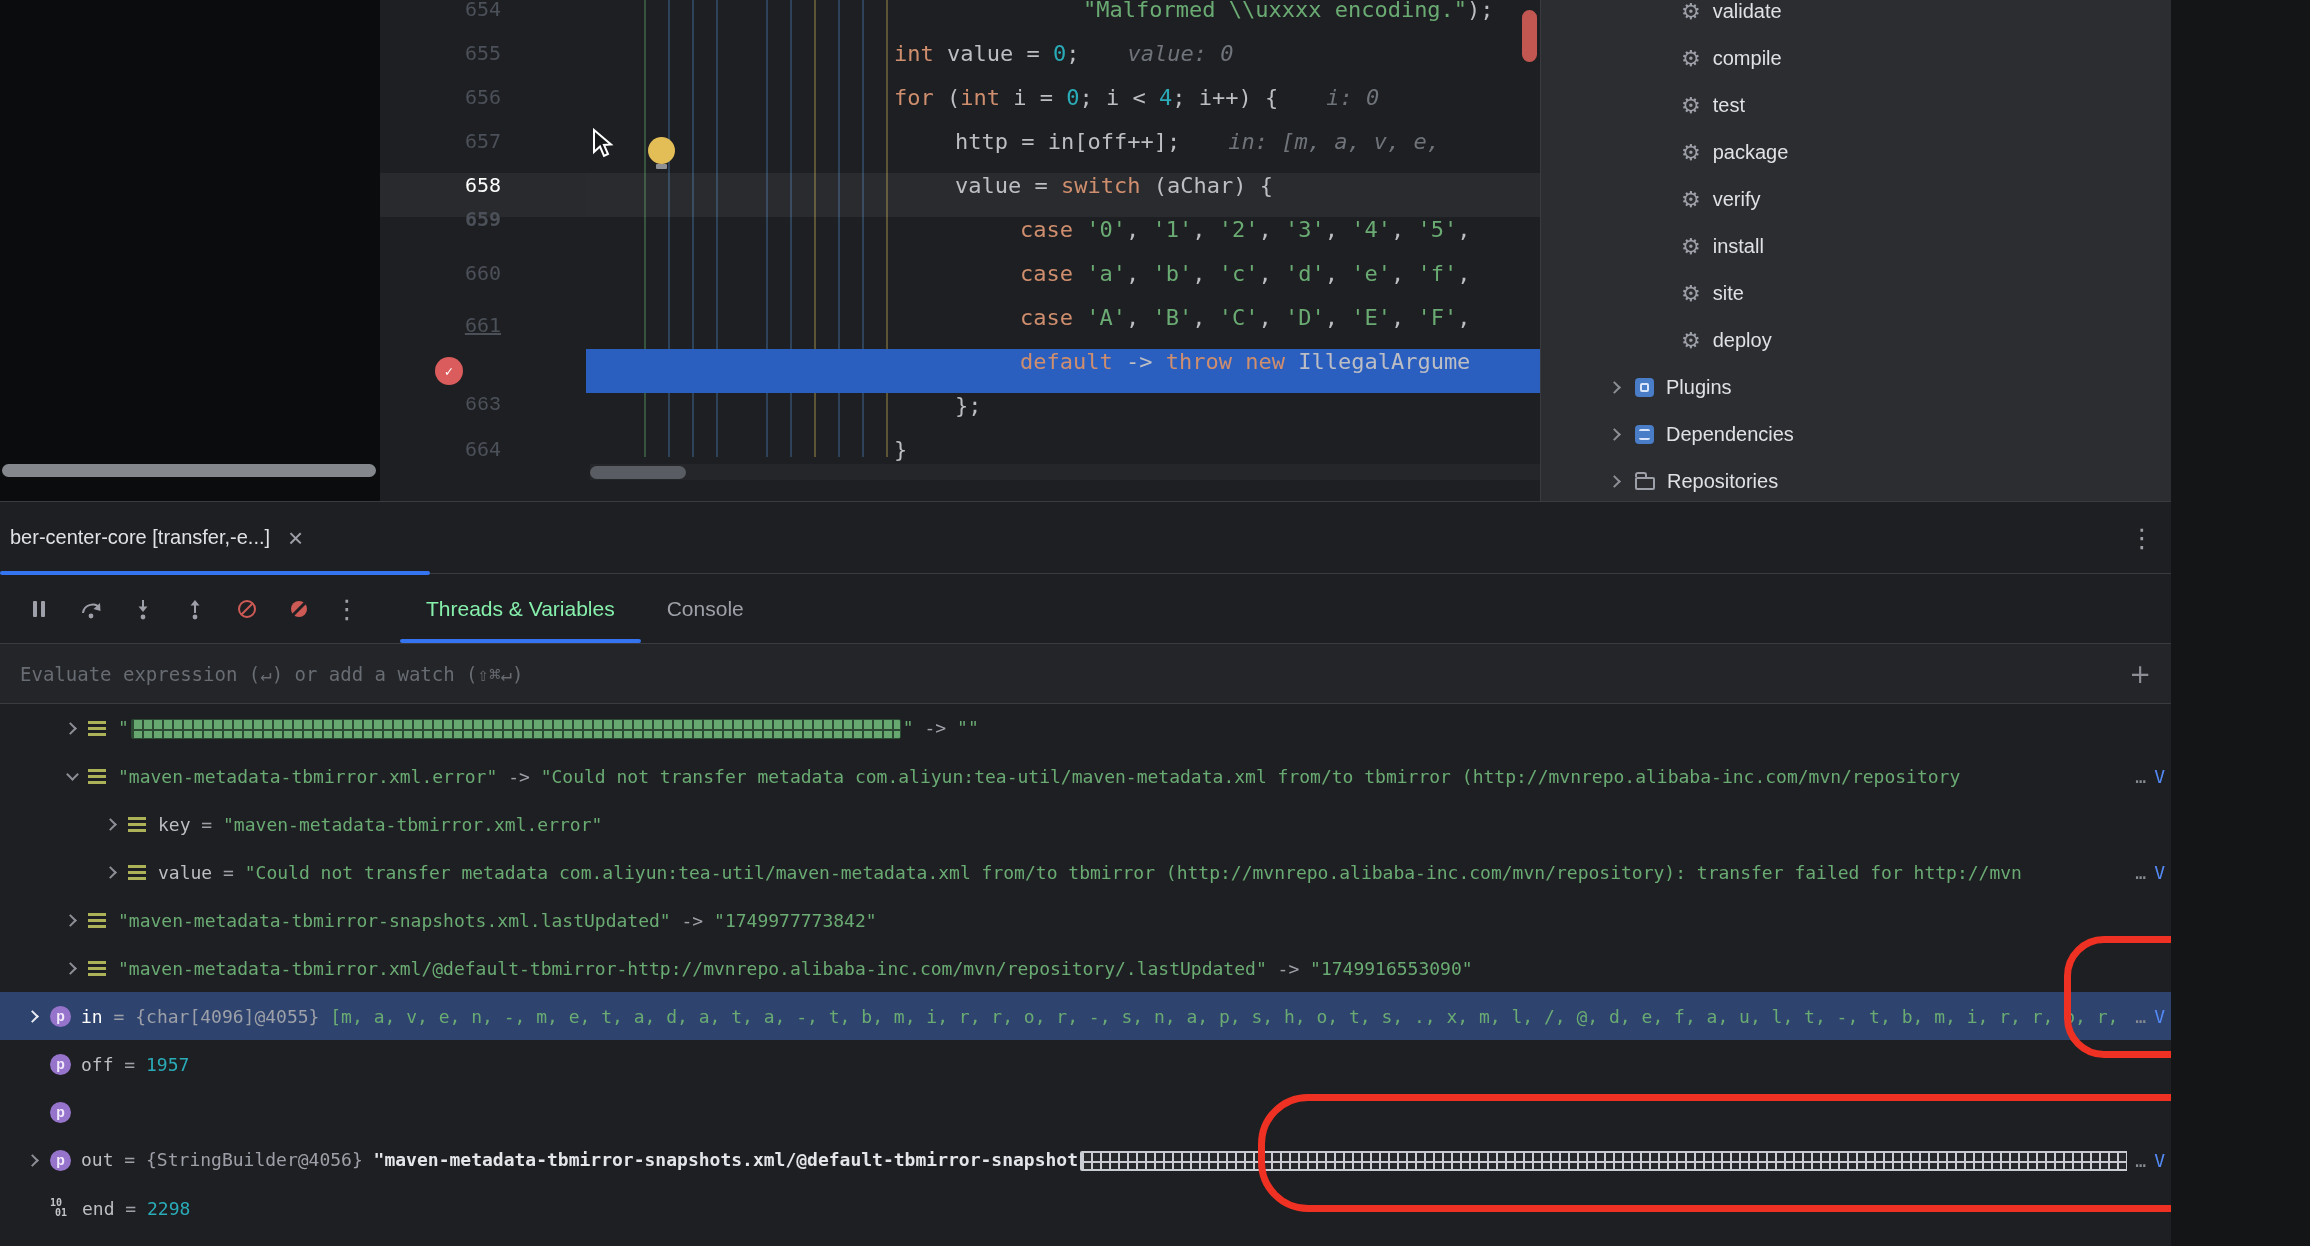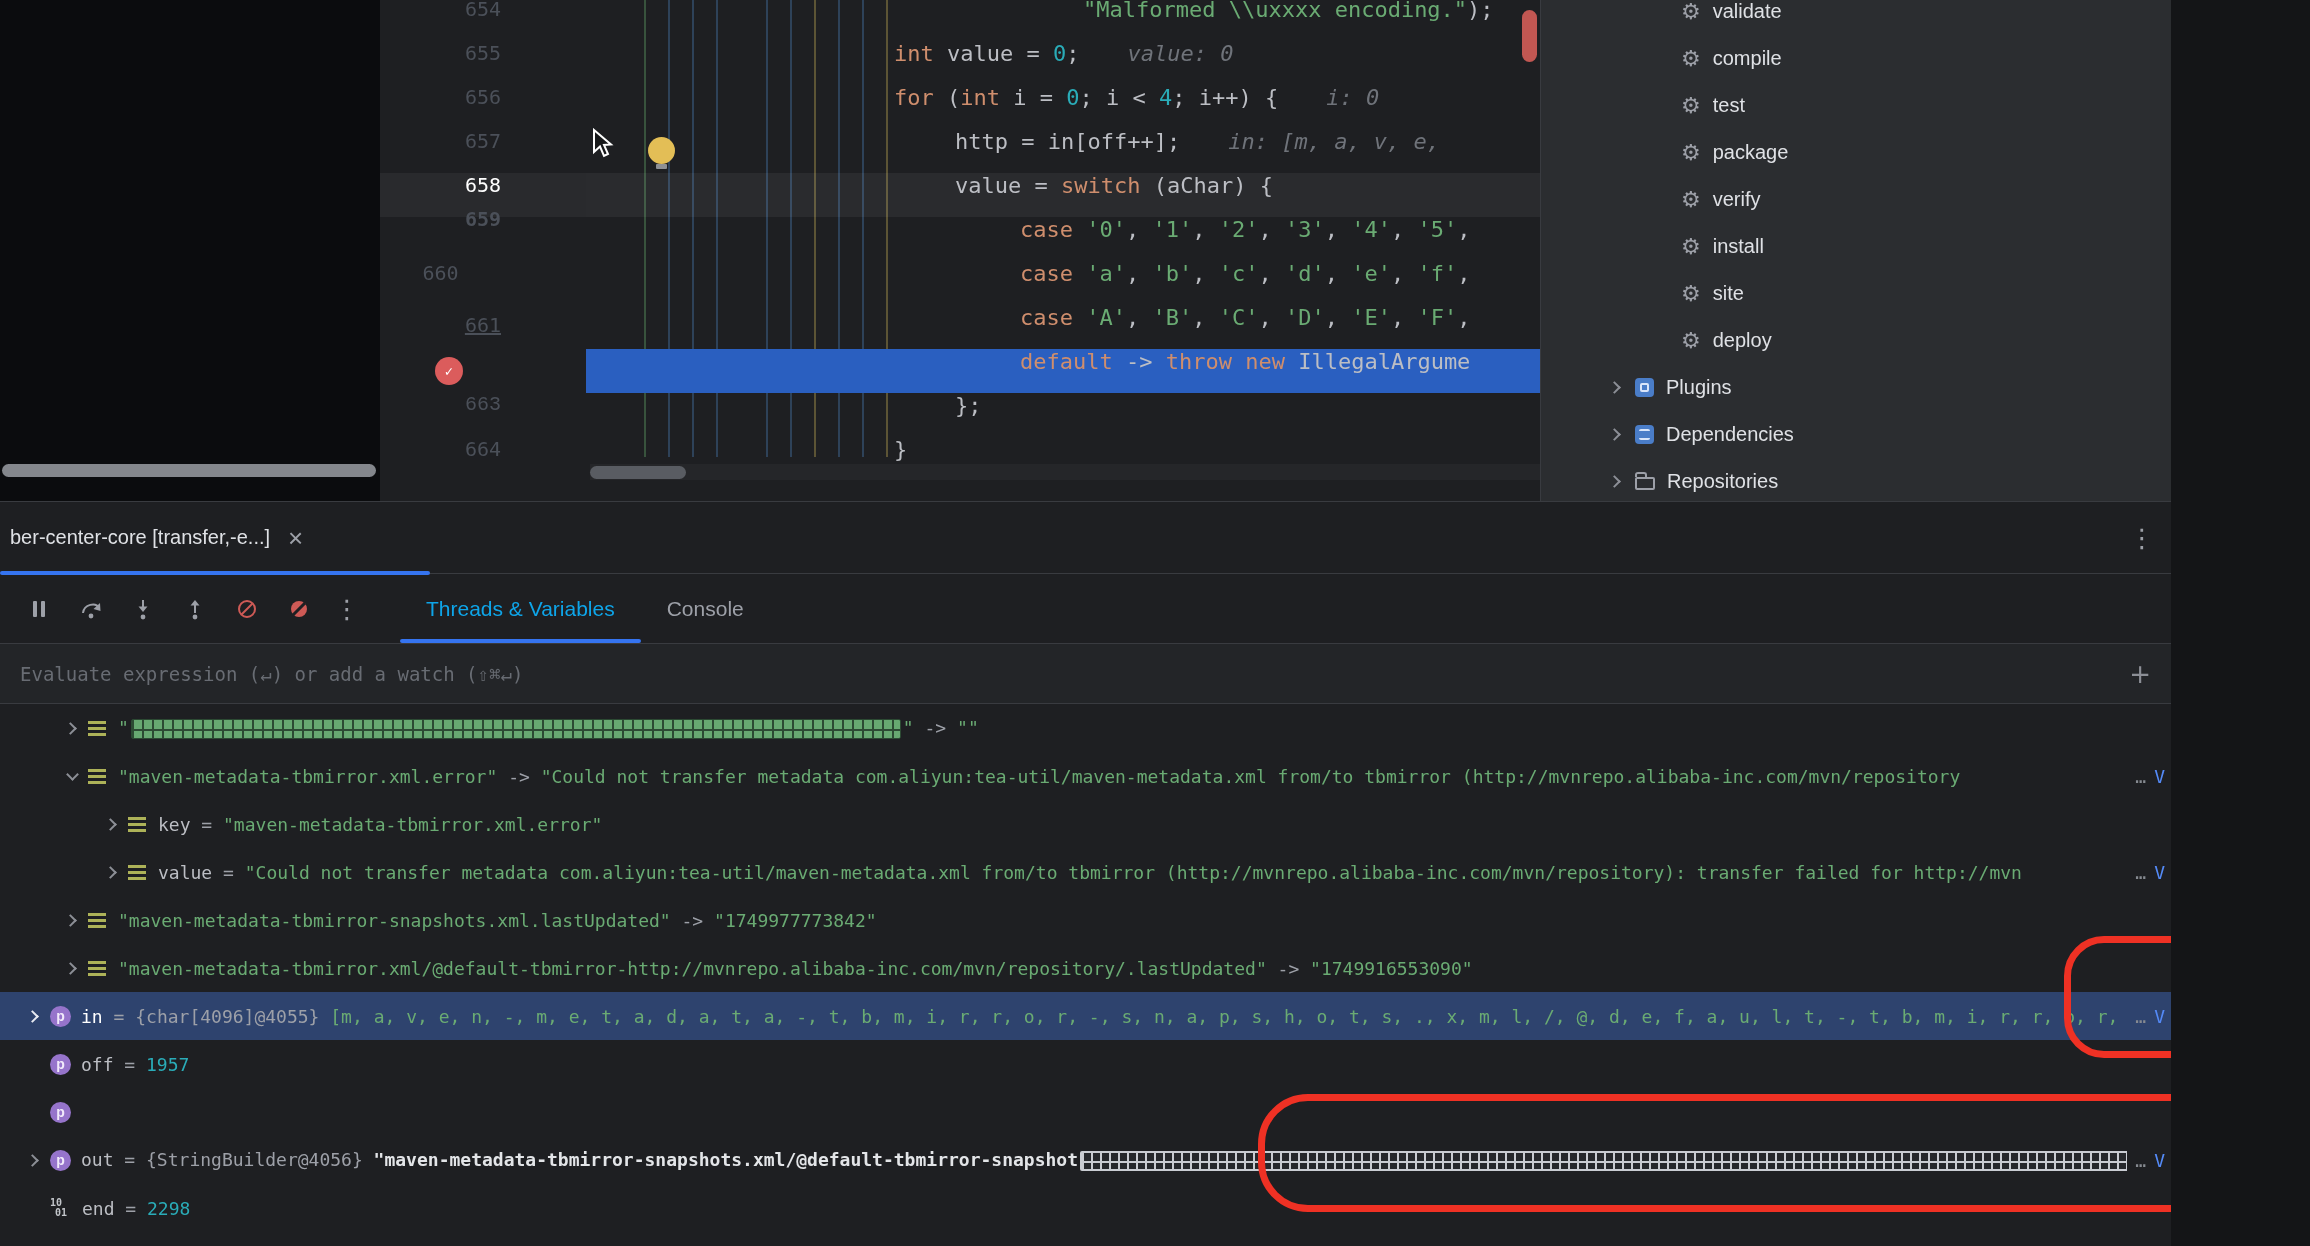--- a/index.html
+++ b/index.html
@@ -62,21 +62,21 @@
   .dtab{position:absolute;left:10px;top:0;height:100%;display:flex;align-items:center;gap:18px;font-size:20px;color:#DFE1E5;}
   .dtab .close{font-size:26px;color:#9DA0A8;line-height:1;}
   .tab-underline{position:absolute;left:0;bottom:-2px;width:430px;height:4px;background:#3574F0;border-radius:2px;z-index:3;}
   .kebab{color:#9DA0A8;font-size:26px;font-family:"DejaVu Sans",sans-serif;line-height:1;}
   .tabbar .kebab{position:absolute;right:16px;top:50%;transform:translateY(-50%);}
 
   .toolbar{height:70px;min-height:70px;display:flex;align-items:center;padding-left:22px;border-bottom:1px solid #393B40;position:relative;}
   .tb-icon{width:34px;height:34px;display:flex;align-items:center;justify-content:center;margin-right:18px;}
   .view-tabs{display:flex;margin-left:40px;height:100%;}
   .vtab{padding:0 26px;display:flex;align-items:center;font-size:21px;color:#9DA0A8;position:relative;}
-  .vtab.active{color:#0ea5e9;}
+  .vtab.active{color:#86efac;}
   .vtab.active::after{content:"";position:absolute;left:0;right:0;bottom:0;height:4px;background:#3574F0;border-radius:2px;}
 
   .evalbar{height:60px;min-height:60px;display:flex;align-items:center;padding:0 20px;background:#232528;
            border-bottom:1px solid #393B40;color:#686C73;font:19px "DejaVu Sans Mono",monospace;}
   .evalbar .plus{margin-left:auto;color:#8C8F96;font-size:26px;font-family:"DejaVu Sans",sans-serif;}
 
   
   .vars{flex:1;overflow:hidden;}
   .var-row{height:48px;display:flex;align-items:center;background:#1E1F22;position:relative;
            font:18px "DejaVu Sans Mono",monospace;color:#BCBEC4;padding-right:6px;}
@@ -116,21 +116,21 @@
   </div>
 
   <div class="editor">
     <div class="gutter">
         <div class="gutter-row" style="top: -3px;"><span class="num">654</span></div>
         <div class="gutter-row" style="top: 41px;"><span class="num">655</span></div>
         <div class="gutter-row" style="top: 85px;"><span class="num">656</span></div>
         <div class="gutter-row" style="top: 129px;"><span class="num">657</span></div>
         <div class="gutter-row caret" style="top: 173px;"><span class="num">658</span></div>
         <div class="gutter-row" style="top: 207px; font-weight: bold;"><span class="num">659</span></div>
-        <div class="gutter-row" style="top: 261px; text-align: center;"><span class="num">660</span></div>
+        <div class="gutter-row" style="top: 261px;"><span class="num">660</span></div>
         <div class="gutter-row" style="top: 313px; text-decoration: underline;"><span class="num">661</span></div>
         <div class="gutter-row" style="top: 349px;">
           <span class="bpdot">✓</span>
         </div>
         <div class="gutter-row" style="top: 393px; font-family: Liberation Mono, monospace;"><span class="num">663</span></div>
         <div class="gutter-row" style="top: 437px;"><span class="num">664</span></div>
       </div>
     <div class="codewrap">
       <div class="bulb"></div>
       <span class="cursor">

